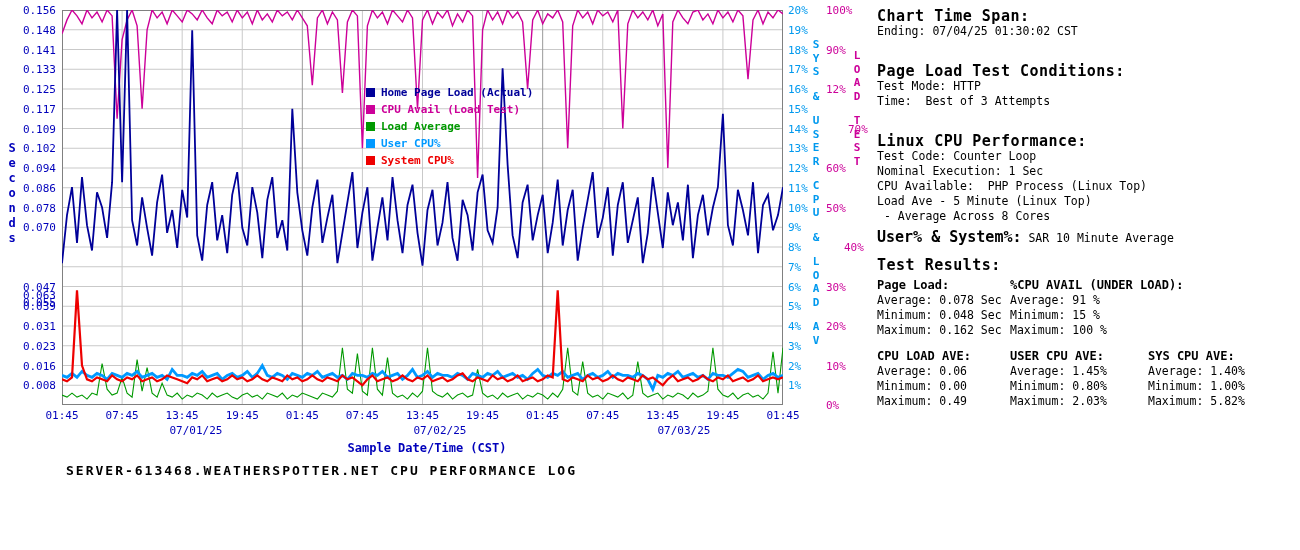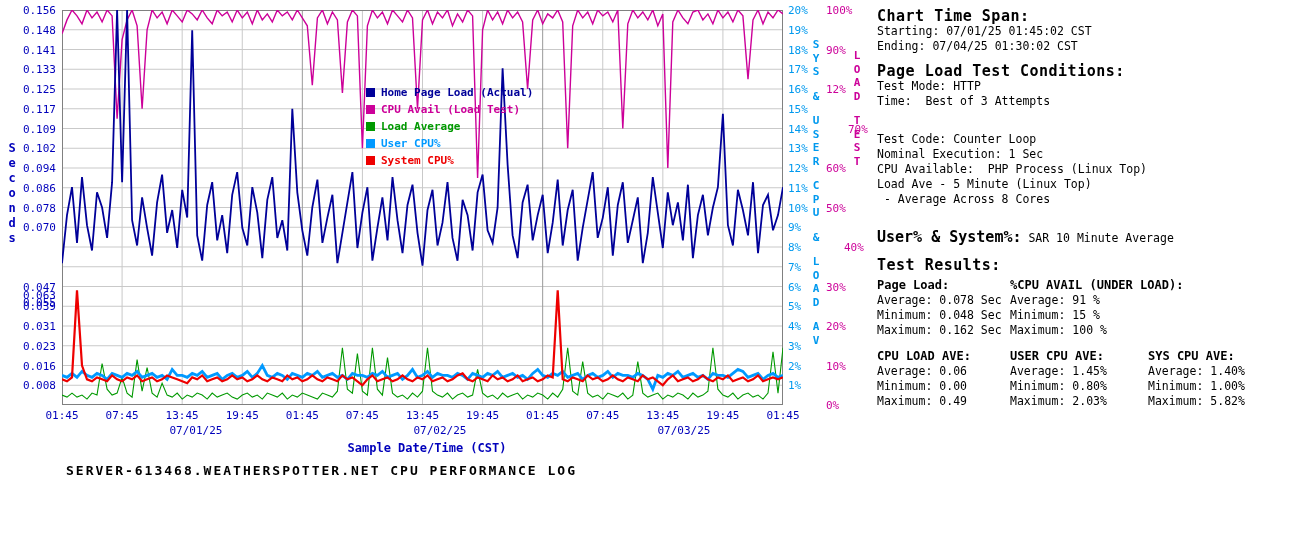--- a/index.html
+++ b/index.html
@@ -229,31 +229,31 @@
       <div class="xtick" style="left: 580.75px; top: 409px;">07:45</div>
       <div class="xtick" style="left: 640.833px; top: 409px;">13:45</div>
       <div class="xtick" style="left: 700.917px; top: 409px;">19:45</div>
       <div class="xtick" style="left: 761px; top: 409px;">01:45</div>
     </div>
 
   <div id="info-panel">
 
     <div class="section" style="top:7px;">
       <div class="heading">Chart Time Span:</div>
-      <div class="iline">Starting: 07/01/25 01:45:02 CST</div>
       <div class="iline">Ending: 07/04/25 01:30:02 CST</div>
     </div>
 
     <div class="section" style="top:62px;">
       <div class="heading">Page Load Test Conditions:</div>
       <div class="iline">Test Mode: HTTP</div>
       <div class="iline">Time:  Best of 3 Attempts</div>
     </div>
 
     <div class="section" style="top:132px;">
+      <div class="heading">Linux CPU Performance:</div>
       <div class="iline">Test Code: Counter Loop</div>
       <div class="iline">Nominal Execution: 1 Sec</div>
       <div class="iline">CPU Available:  PHP Process (Linux Top)</div>
       <div class="iline">Load Ave - 5 Minute (Linux Top)</div>
       <div class="iline"> - Average Across 8 Cores</div>
     </div>
 
     <div class="section" style="top:227px;">
       <span class="inline-head">User% &amp; System%:</span><span class="inline-body"> SAR 10 Minute Average</span>
     </div>

